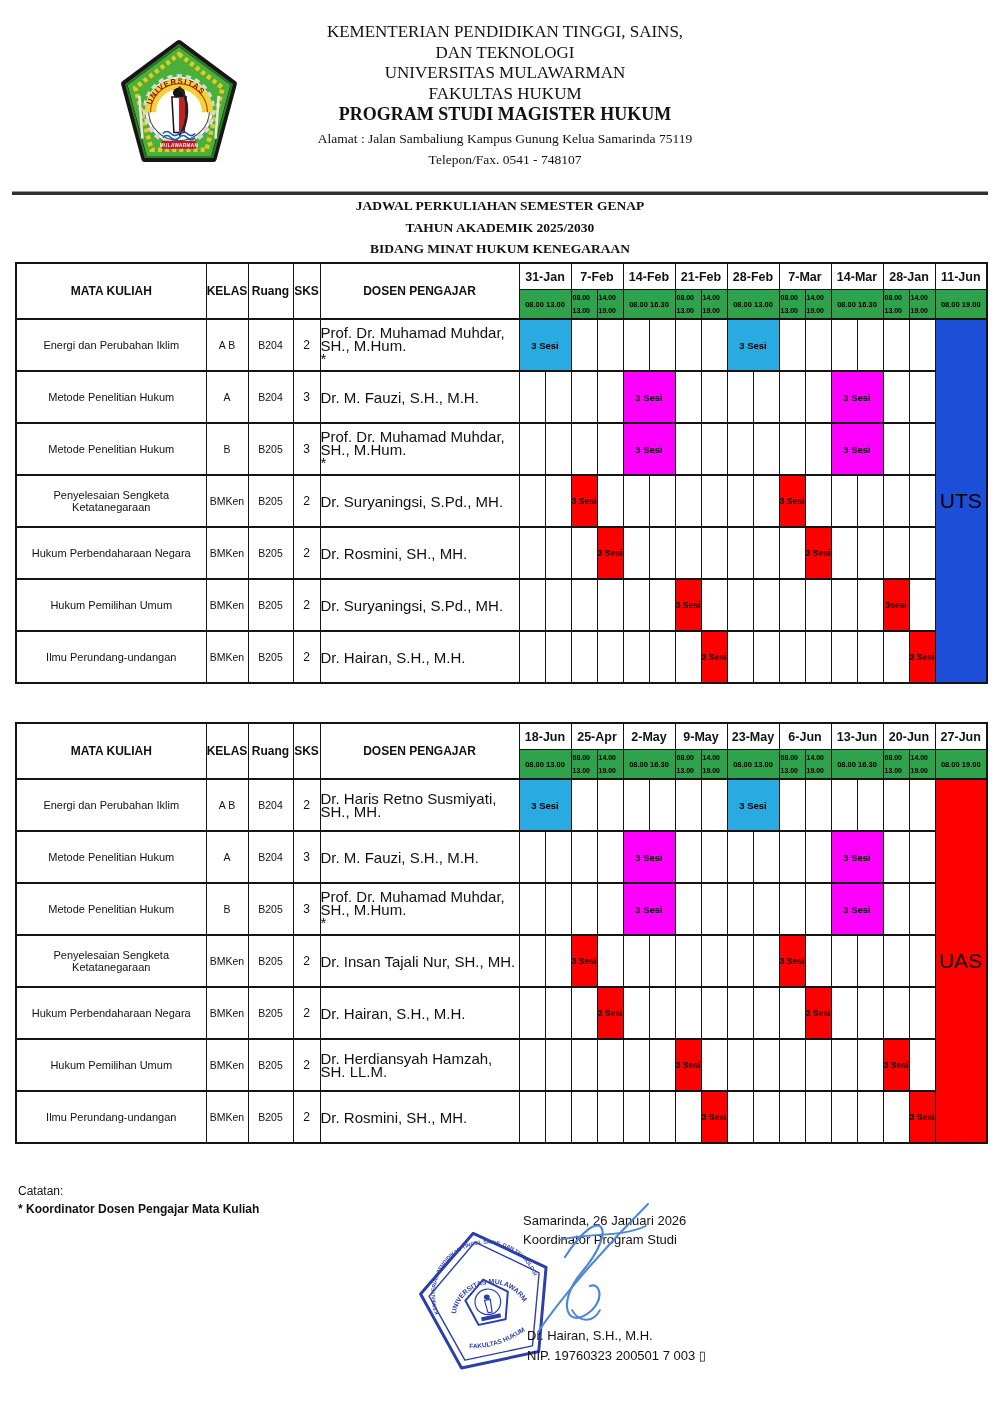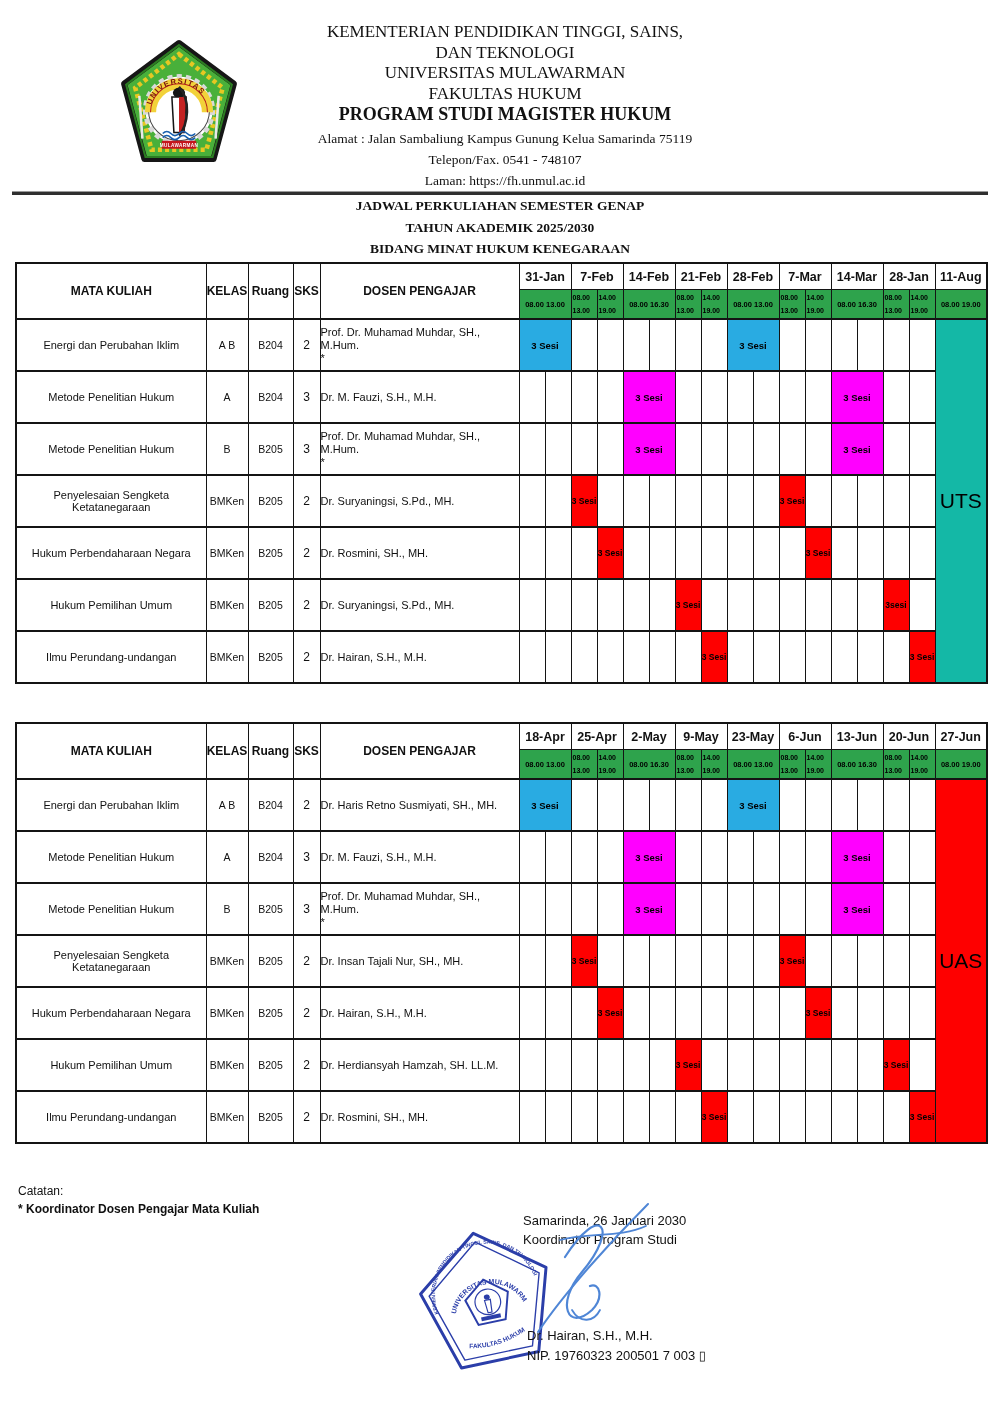--- a/index.html
+++ b/index.html
@@ -26,21 +26,21 @@
   tr.time-row th{height:28px;}
   table.schedule tbody tr{height:52px;}
   .left-head{font-weight:bold;font-size:12px;text-align:center;background:#fff;}
   .date-head{font-weight:bold;font-size:12.5px;text-align:center;background:#fff;}
   .time-single{font-size:7.5px;font-weight:bold;text-align:center;color:#000;}
   .time-split{font-size:7px;font-weight:bold;text-align:left;vertical-align:top;color:#000;}
   .time-split div{height:13px;line-height:14px;padding-left:1px;}
   .td-course{font-size:11px;text-align:center;padding:0 6px;}
   .td-center{font-size:10.5px;text-align:center;}
   .td-sks{font-size:12px;text-align:center;}
-  .td-dosen{font-size:11px;text-align:left;padding:2px 3px;white-space:pre-line;line-height:13px;}
+  .td-dosen{font-size:15px;text-align:left;padding:2px 3px;white-space:pre-line;line-height:13px;}
   .sess{font-size:9.5px;font-weight:bold;text-align:center;color:#000;}
   .sess.narrow{font-size:8.5px;}
   .exam{font-size:21px;text-align:center;color:#000;font-family:"Liberation Sans",sans-serif;}
   
   .catatan{position:absolute;left:18px;top:1184px;font-size:12px;}
   .catnote{position:absolute;left:18px;top:1202px;font-size:12px;font-weight:bold;}
   .sig-block{position:absolute;left:523px;top:1212px;font-size:13px;line-height:18.5px;}
   .stamp{position:absolute;left:413px;top:1224px;width:148px;height:148px;transform:rotate(-12deg);}
   .signature{position:absolute;left:520px;top:1182px;width:135px;height:175px;pointer-events:none;}
   .sig-name{position:absolute;left:527px;top:1328px;font-size:13px;}
@@ -75,21 +75,20 @@
   </svg>
 
   <div class="lh">
     <div class="lh1">KEMENTERIAN PENDIDIKAN TINGGI, SAINS,</div>
     <div class="lh1">DAN TEKNOLOGI</div>
     <div class="lh1">UNIVERSITAS MULAWARMAN</div>
     <div class="lh1">FAKULTAS HUKUM</div>
     <div class="lh1 bold">PROGRAM STUDI MAGISTER HUKUM</div>
     <div class="lh2 first">Alamat : Jalan Sambaliung Kampus Gunung Kelua Samarinda 75119</div>
     <div class="lh2">Telepon/Fax. 0541 - 748107</div>
-    <div class="lh2">Laman: https://fh.unmul.ac.id</div>
   </div>
 
   <div class="divider"></div>
 
   <div class="doc-title">
     <div>JADWAL PERKULIAHAN SEMESTER GENAP</div>
     <div>TAHUN AKADEMIK 2025/2030</div>
     <div>BIDANG MINAT HUKUM KENEGARAAN</div>
   </div>
 
@@ -128,21 +127,21 @@
             <th class="left-head" rowspan="2">SKS</th>
             <th class="left-head" rowspan="2">DOSEN PENGAJAR</th>
             <th class="date-head" colspan="2">31-Jan</th>
             <th class="date-head" colspan="2">7-Feb</th>
             <th class="date-head" colspan="2">14-Feb</th>
             <th class="date-head" colspan="2">21-Feb</th>
             <th class="date-head" colspan="2">28-Feb</th>
             <th class="date-head" colspan="2">7-Mar</th>
             <th class="date-head" colspan="2">14-Mar</th>
             <th class="date-head" colspan="2">28-Jan</th>
-            <th class="date-head" colspan="2">11-Aug</th>
+            <th class="date-head" colspan="2">11-Jun</th>
           </tr>
           <tr class="time-row">
             <th class="time-single" colspan="2" style="background: rgb(46, 163, 76);">08.00 13.00</th>
             <th class="time-split" style="background: rgb(46, 163, 76);">
               <div>08.00</div>
               <div>13.00</div>
             </th>
             <th class="time-split" style="background: rgb(46, 163, 76);">
               <div>14.00</div>
               <div>19.00</div>
@@ -192,21 +191,21 @@
             <td></td>
             <td></td>
             <td></td>
             <td class="sess" colspan="2" style="background: rgb(41, 171, 226);">3 Sesi</td>
             <td></td>
             <td></td>
             <td></td>
             <td></td>
             <td></td>
             <td></td>
-            <td class="exam" rowspan="7" colspan="2" style="background: #14b8a6; margin-left: 36px;">UTS</td>
+            <td class="exam" rowspan="7" colspan="2" style="background: #1d4ed8; margin-left: 36px;">UTS</td>
           </tr>
           <tr>
             <td class="td-course">Metode Penelitian Hukum</td>
             <td class="td-center">A</td>
             <td class="td-center">B204</td>
             <td class="td-sks">3</td>
             <td class="td-dosen">Dr. M. Fauzi, S.H., M.H.</td>
             <td></td>
             <td></td>
             <td></td>
@@ -366,21 +365,21 @@
           <col style="width: 26px;">
           <col style="width: 26px;">
         </colgroup>
         <thead>
           <tr class="date-row">
             <th class="left-head" rowspan="2">MATA KULIAH</th>
             <th class="left-head" rowspan="2">KELAS</th>
             <th class="left-head" rowspan="2">Ruang</th>
             <th class="left-head" rowspan="2">SKS</th>
             <th class="left-head" rowspan="2">DOSEN PENGAJAR</th>
-            <th class="date-head" colspan="2">18-Apr</th>
+            <th class="date-head" colspan="2">18-Jun</th>
             <th class="date-head" colspan="2">25-Apr</th>
             <th class="date-head" colspan="2">2-May</th>
             <th class="date-head" colspan="2">9-May</th>
             <th class="date-head" colspan="2">23-May</th>
             <th class="date-head" colspan="2">6-Jun</th>
             <th class="date-head" colspan="2">13-Jun</th>
             <th class="date-head" colspan="2">20-Jun</th>
             <th class="date-head" colspan="2">27-Jun</th>
           </tr>
           <tr class="time-row">
@@ -582,21 +581,21 @@
             <td class="sess narrow" style="background: rgb(254, 0, 0);">3 Sesi</td>
           </tr>
         </tbody>
       </table>
     </div>
 
   <div class="catatan">Catatan:</div>
   <div class="catnote">* Koordinator Dosen Pengajar Mata Kuliah</div>
 
   <div class="sig-block">
-    <div>Samarinda, 26 Januari 2030</div>
+    <div>Samarinda, 26 Januari 2026</div>
     <div>Koordinator Program Studi</div>
   </div>
 
   <svg class="stamp" viewBox="0 0 150 150">
     <polygon points="75,8 140,57 115,139 35,139 10,57" fill="none" stroke="#2B3EA9" stroke-width="3" stroke-linejoin="round"></polygon>
     <polygon points="75,17 132,61 110,132 40,132 18,61" fill="none" stroke="#2B3EA9" stroke-width="1.4" stroke-linejoin="round"></polygon>
     <path id="stampRing" d="M 24,82 A 52,52 0 1 1 126,82" fill="none"></path>
     <text font-family="Liberation Sans, sans-serif" font-size="5.4" font-weight="bold" fill="#2B3EA9">
       <textPath href="#stampRing" startOffset="1%">KEMENTERIAN PENDIDIKAN TINGGI, SAINS, DAN TEKNOLOGI</textPath>
     </text>

